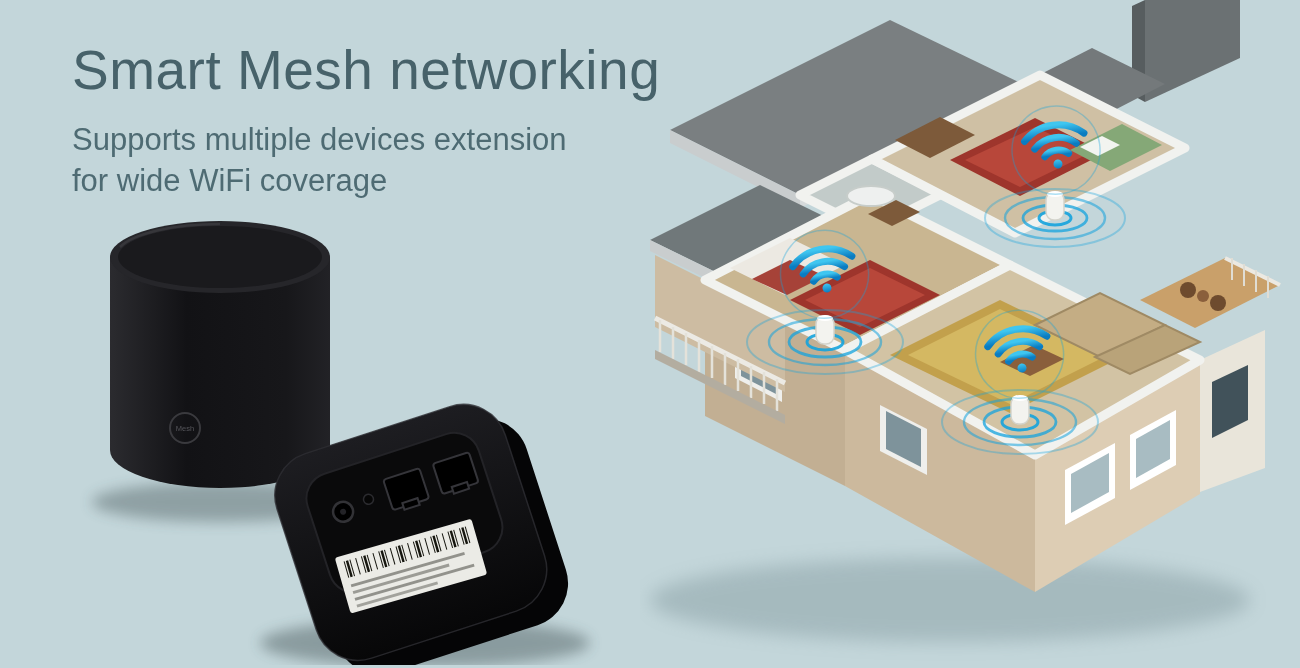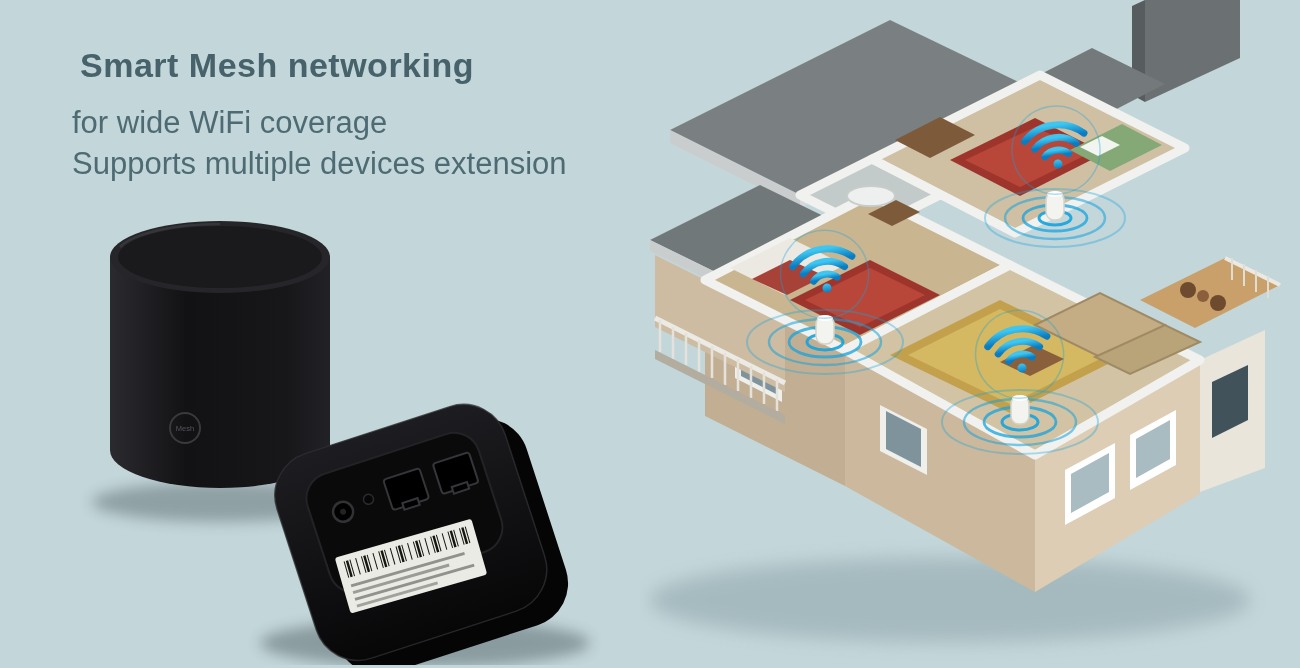--- a/index.html
+++ b/index.html
@@ -5,22 +5,22 @@
   html,body{margin:0;padding:0;background:#8fa3a8;}
   .banner{
     position:relative;
     width:1300px;height:668px;
     background:var(--bg,#c3d6da);
     overflow:hidden;
     font-family:"Liberation Sans", sans-serif;
   }
   .text-block{position:absolute;left:72px;top:38px;width:620px;}
   .title{
-    margin:8px;
-    font-size:34px;font-weight:700;
+    margin:0;
+    font-size:55px;font-weight:400;
     color:var(--title,#47626a);
     letter-spacing:0.5px;
   }
   .subtitle{
     margin:18px 0 0 0;
     font-size:31px;font-weight:400;
     color:var(--subtitle,#4e6b73);
     line-height:1.32;
   }
   .subtitle p{margin:0;}
@@ -29,22 +29,22 @@
   #house-svg{left:640px;top:0;}
 </style>
 </head>
 <body>
 
 <div class="banner">
 
   <div class="text-block">
     <h1 class="title">Smart Mesh networking</h1>
     <div class="subtitle">
+      <p>Supports multiple devices extension</p>
       <p>for wide WiFi coverage</p>
-      <p>Supports multiple devices extension</p>
     </div>
   </div>
 
   <svg id="devices-svg" width="580" height="470" viewBox="0 0 580 470">
     <defs>
       <filter id="soft" x="-50%" y="-50%" width="200%" height="200%">
         <feGaussianBlur stdDeviation="7"></feGaussianBlur>
       </filter>
       <linearGradient id="bodyGrad" x1="0" y1="0" x2="1" y2="0">
         <stop offset="0" stop-color="#2b2b2f"></stop>

